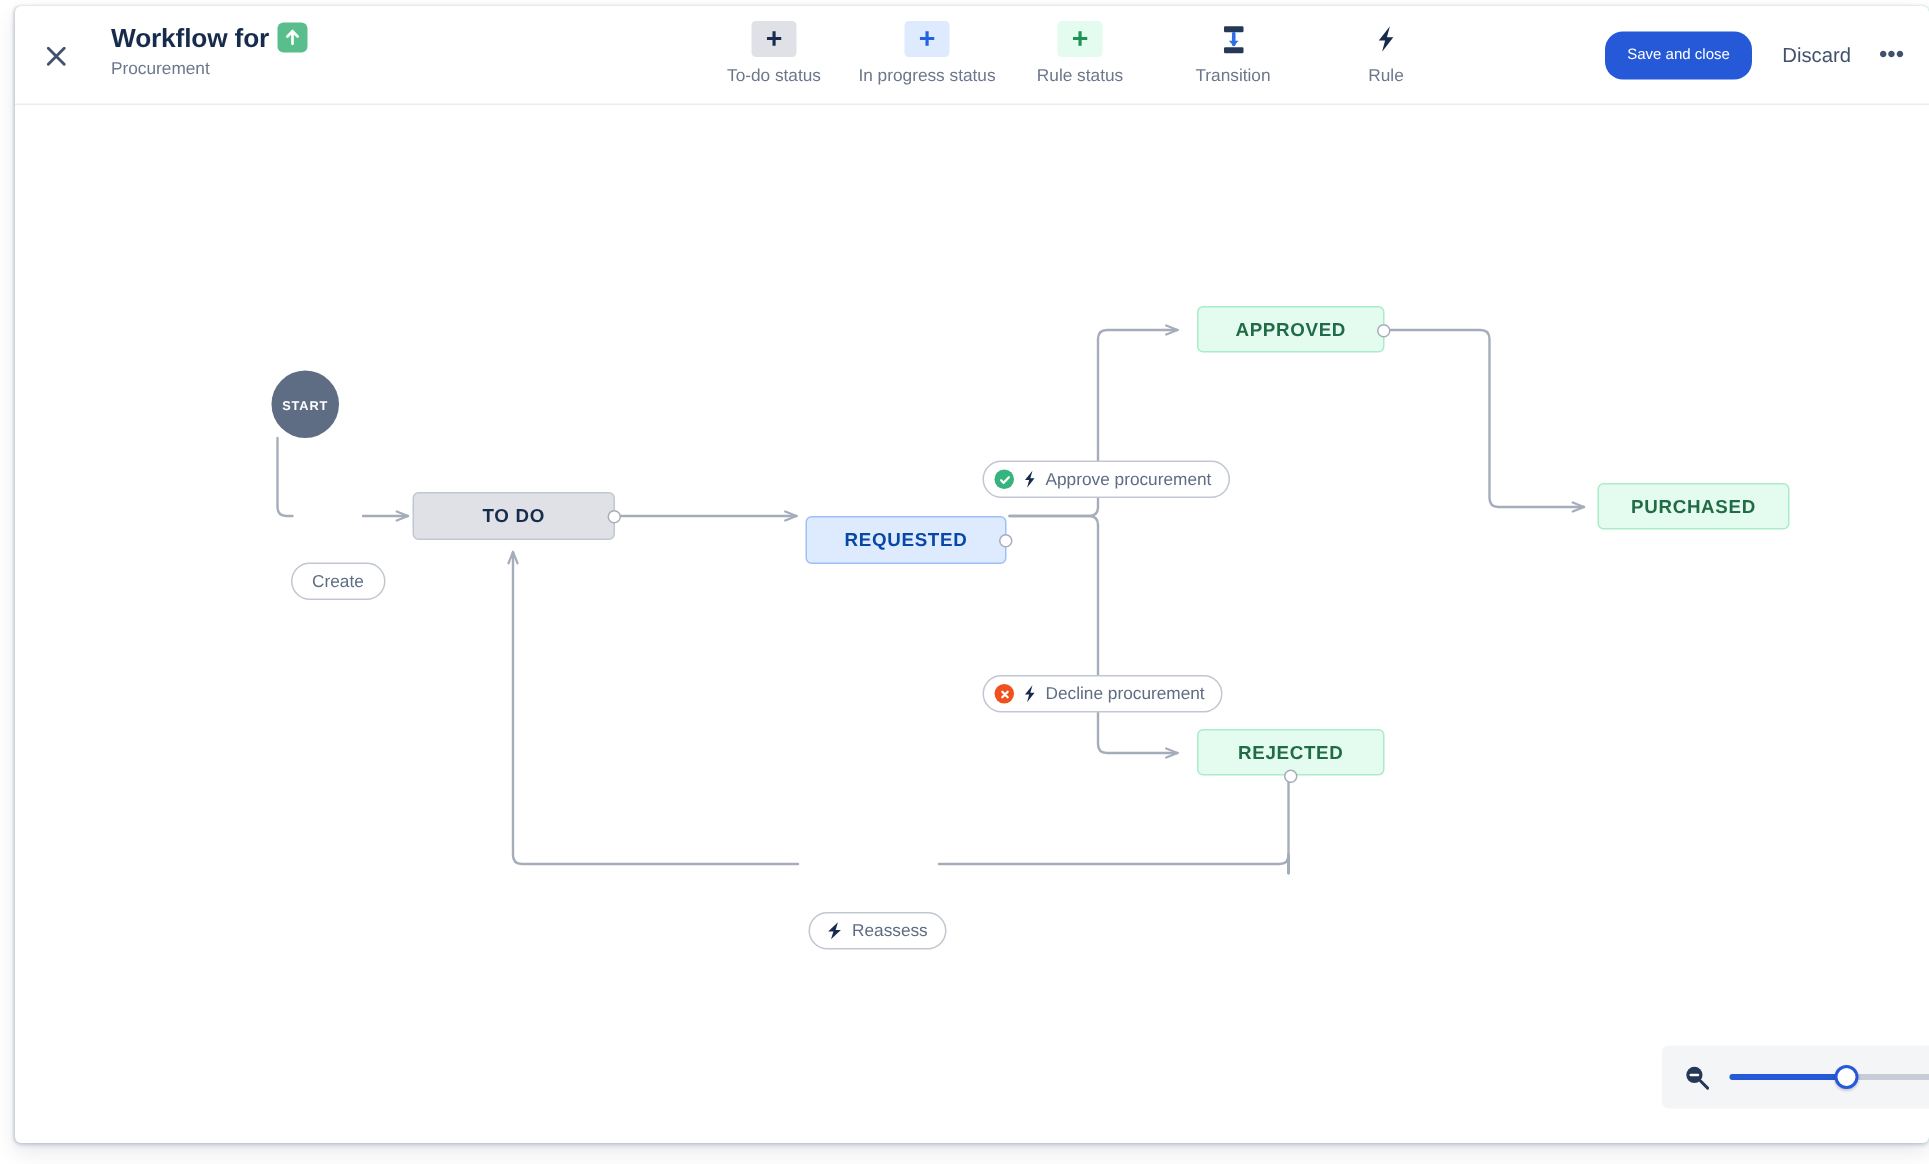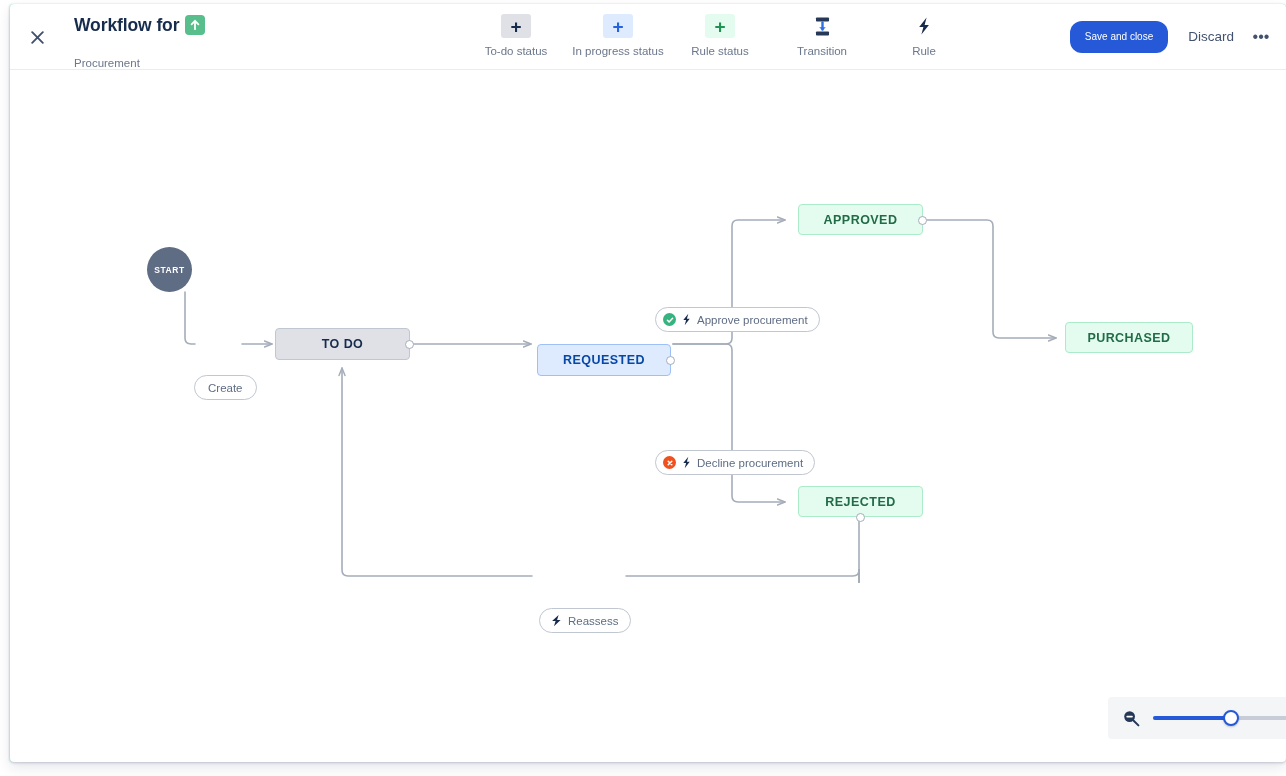--- a/index.html
+++ b/index.html
@@ -44,21 +44,21 @@
   .wf-title {
     font-size: 17.5px; font-weight: bold; color: #172b4d;
     letter-spacing: -0.1px; line-height: 22px;
   }
   .proj-avatar {
     width: 20px; height: 20px; border-radius: 4px;
     background: #57be8c; display: inline-flex;
     align-items: center; justify-content: center;
   }
   .wf-sub {
-    font-size: 11.5px; color: #6b778c; margin-top: 20px; line-height: 14px;
+    font-size: 11.5px; color: #6b778c; margin-top: 3px; line-height: 14px;
   }
 
   
   #toolbar {
     position: absolute; left: 455px; top: 6px;
     display: flex; align-items: flex-start; gap: 0px;
   }
   .tool {
     width: 102px;
     display: flex; flex-direction: column; align-items: center;
@@ -289,21 +289,21 @@
         <path d="M849,512 L849,500"></path>
         <path d="M849,512 L849,500 Z"></path>
         <path d="M849,512 L849,500"></path>
         <path d="M849,512 L849,500"></path>
 
         <path d="M849,447 L849,500 Q849,506 843,506 L616,506"></path>
         <path d="M522,506 L338,506 Q332,506 332,500 L332,298" marker-end="url(#arrow)"></path>
       </g>
     </svg>
 
-    <div class="node n-start" style="left:137px; top:177px;">
+    <div class="node n-start" style="left:171px; top:177px;">
       <span>START</span>
     </div>
 
     <div class="node n-todo" style="left:265px; top:258px; width:135px; height:32px;">
       <span>TO DO</span>
       <span class="port" style="right:-5px; top:11px;"></span>
     </div>
 
     <div class="node n-inprogress" style="left:527px; top:258px; width:134px; height:32px;">
       <span>REQUESTED</span>

